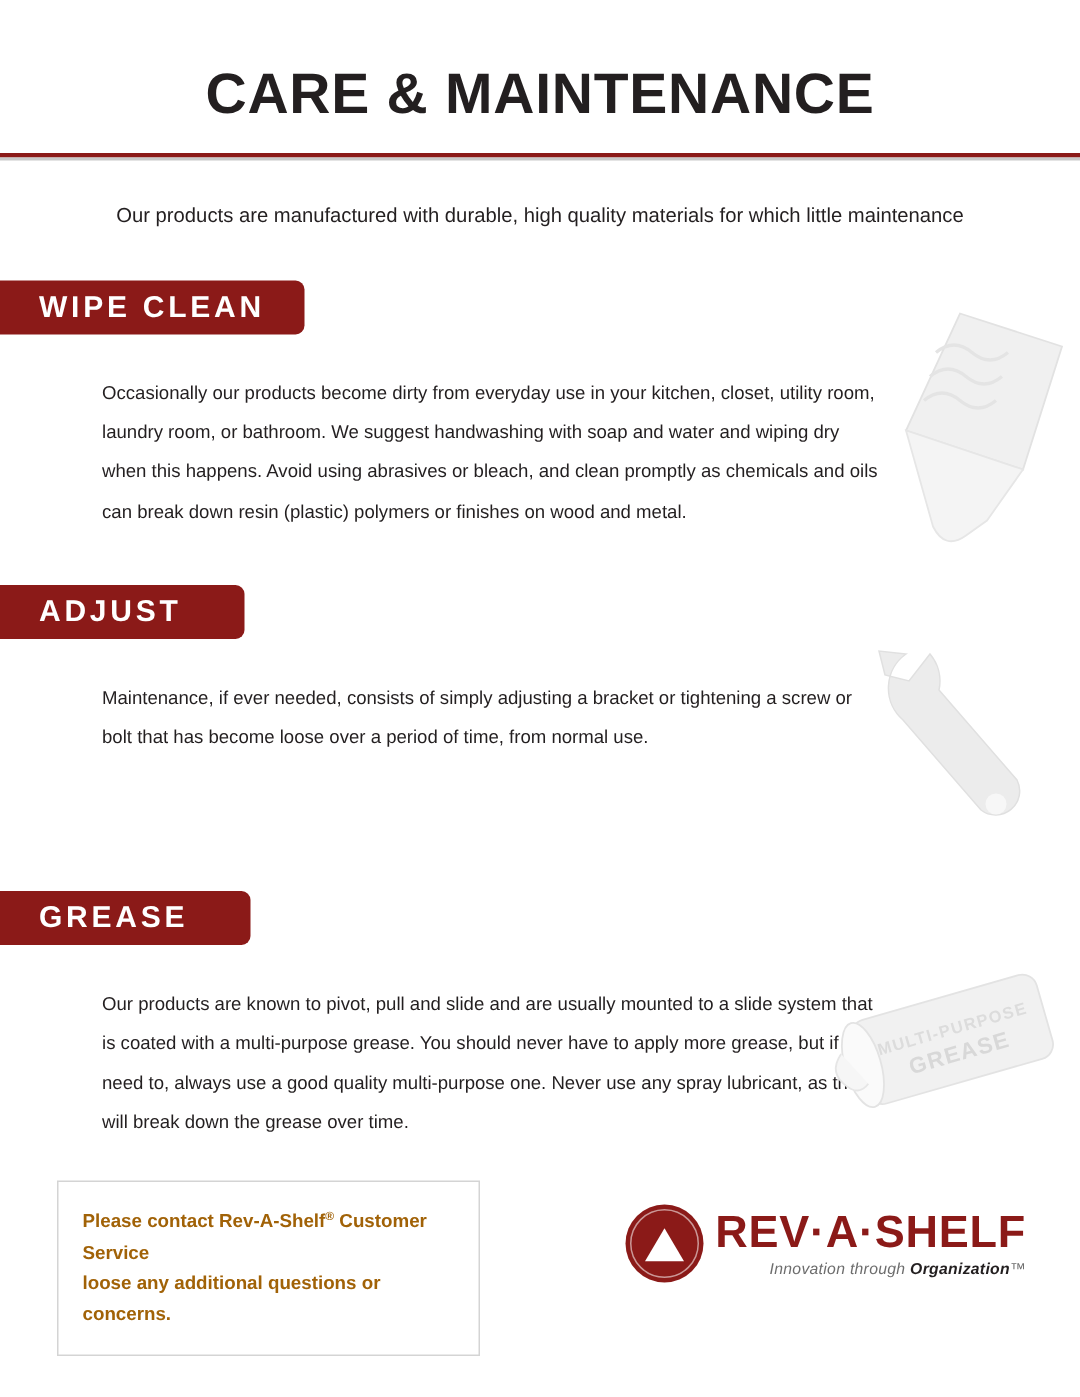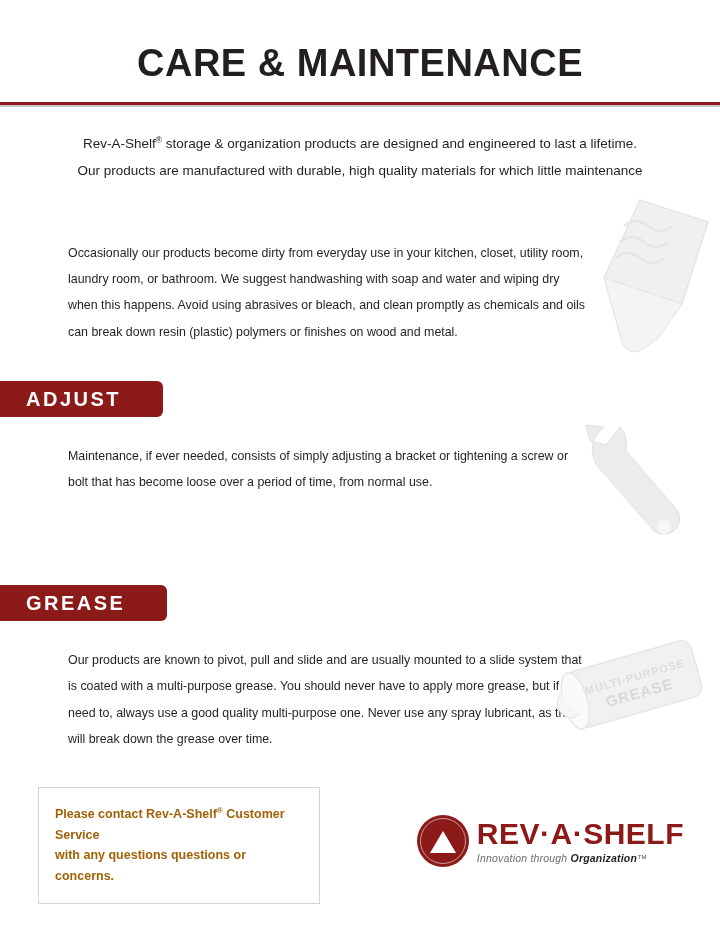--- a/index.html
+++ b/index.html
@@ -136,21 +136,22 @@
     font-size: 12.5px;
     color: #6d6d6d;
     letter-spacing: 0.2px;
   }
   .contact-phones .sep { color: #c4c4c4; padding: 0 7px; }
 
   
   .logo-wrap {
     position: absolute;
     right: 36px;
-    top: 28px;
+    top: 16px;
+    text-align: right;
   }
   .logo-row { display: flex; align-items: center; justify-content: flex-end; }
   .logo-mark {
     width: 52px; height: 52px;
     border-radius: 50%;
     background: #8b1a18;
     position: relative;
     margin-right: 8px;
     flex: none;
   }
@@ -198,25 +199,27 @@
 
 <div class="page">
 
   <div class="title">CARE &amp; MAINTENANCE</div>
   <div class="title-rule">
     <div class="bar-dark"></div>
     <div class="bar-light"></div>
   </div>
 
   <div class="intro">
-    <div>Rev-A-Shelf<sup>®</sup> storage &amp; organization products are designed and engineered to last a lifetime.</div>
     <div>Our products are manufactured with durable, high quality materials for which little maintenance</div>
   </div>
 
   <div class="section" style="margin-top:30px;">
+    <div class="band">
+      <span class="tag">WIPE CLEAN</span>
+    </div>
     <div class="section-body">
       <svg class="art art-wipe" viewBox="0 0 150 170">
         <g fill="#f0f0f0" stroke="#e2e2e2" stroke-width="1.2">
           <path d="M78 8 L146 30 L120 112 L42 86 Z"></path>
         </g>
         <g fill="none" stroke="#e4e4e4" stroke-width="2.2">
           <path d="M62 34 q12 -10 24 0 t24 0"></path>
           <path d="M58 50 q12 -10 24 0 t24 0"></path>
           <path d="M54 66 q12 -10 24 0 t24 0"></path>
         </g>
@@ -262,21 +265,21 @@
         </g>
       </svg>
       <div class="section-text">Our products are known to pivot, pull and slide and are usually mounted to a slide system that is coated with a multi-purpose grease. You should never have to apply more grease, but if you need to, always use a good quality multi-purpose one. Never use any spray lubricant, as that will break down the grease over time.</div>
     </div>
   </div>
 
   <div class="footer">
 
     <div class="contact-box">
       <div class="contact-line1">Please contact Rev-A-Shelf<sup>®</sup> Customer Service</div>
-      <div class="contact-line1">with any questions questions or concerns.</div>
+      <div class="contact-line1">loose any additional questions or concerns.</div>
     </div>
 
     <div class="logo-wrap">
       <div class="logo-row">
         <div class="logo-mark"></div>
         <div>
           <div class="logo-text">REV·A·SHELF</div>
           <div class="logo-tag"><span>Innovation through </span><b>Organization</b><span>™</span></div>
         </div>
       </div>

